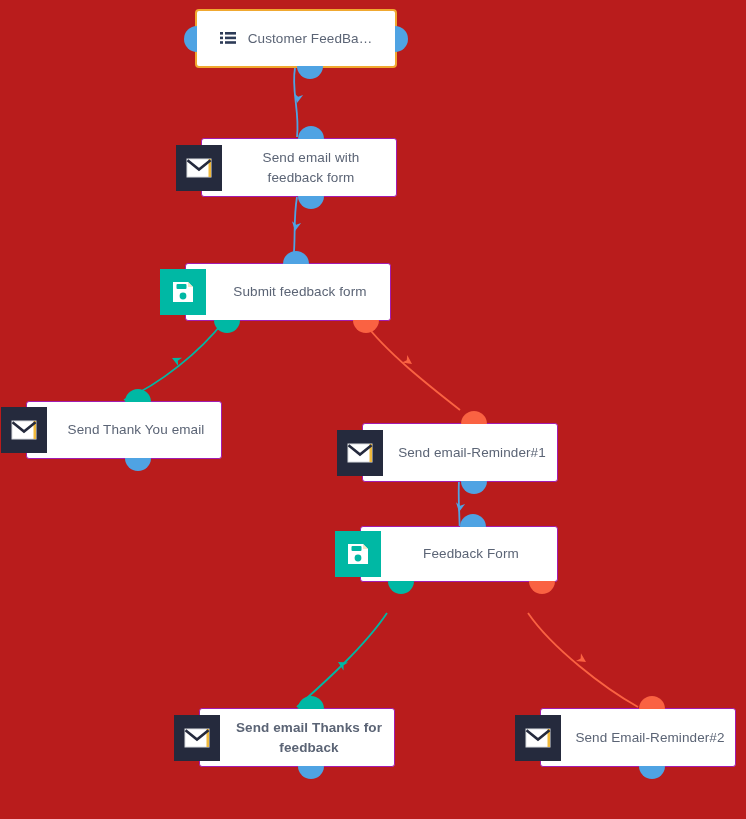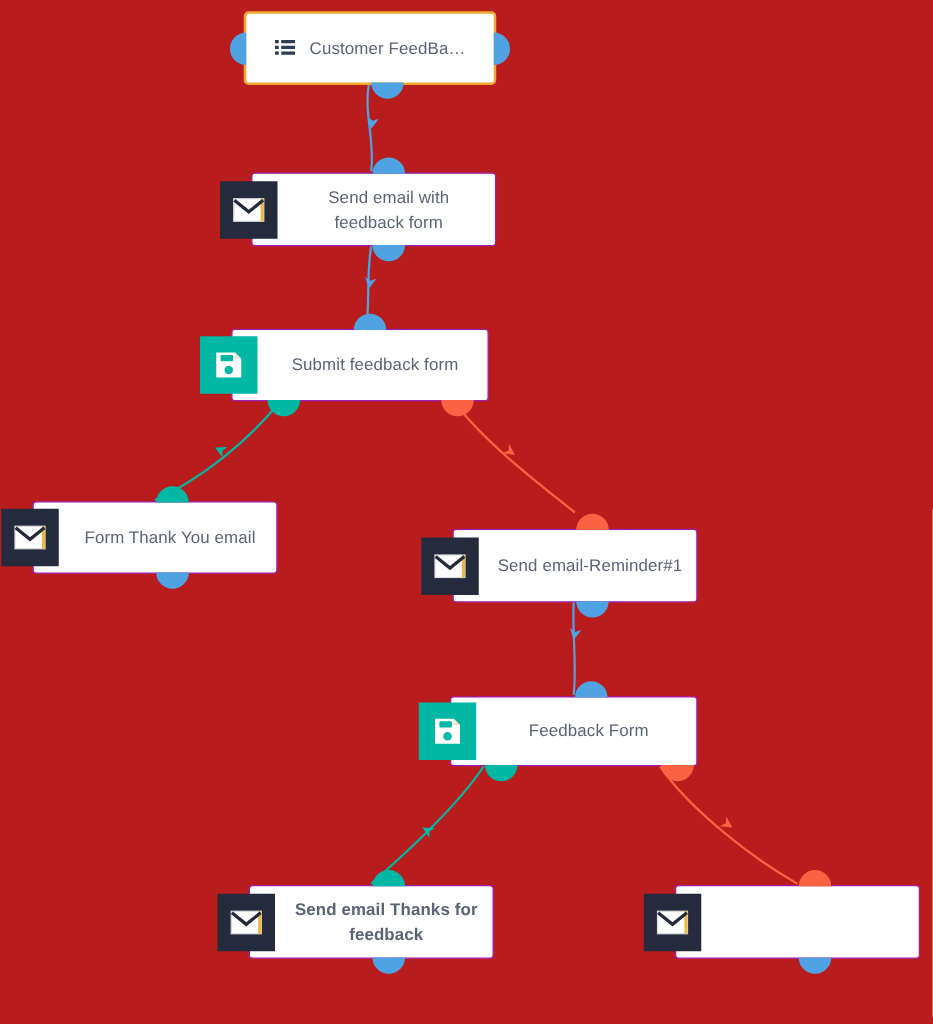--- a/index.html
+++ b/index.html
@@ -171,37 +171,37 @@
         <div class="port bottom p-red" style="left: 167px;"></div>
       </div>
       <div class="node" style="left: 26px; top: 401px; width: 196px; height: 58px;">
         <div class="node-icon mail">
           <svg class="inline-icon" width="26" height="20" viewBox="0 0 26 20">
             <rect x="1" y="1" width="24" height="18" fill="#ffffff" stroke="#d9dbe0"></rect>
             <rect x="22.5" y="1" width="2.5" height="18" fill="#f0b93c"></rect>
             <path d="M1.5 2.2 L13 11.5 L24.5 2.2" fill="none" stroke="#252a3d" stroke-width="2.6"></path>
           </svg>
         </div>
-        <div class="node-label">Form Thank You email</div>
+        <div class="node-label">Send Thank You email</div>
         <div class="port top p-green" style="left: 98px;"></div>
         <div class="port bottom p-blue" style="left: 98px;"></div>
       </div>
       <div class="node" style="left: 362px; top: 423px; width: 196px; height: 59px;">
         <div class="node-icon mail">
           <svg class="inline-icon" width="26" height="20" viewBox="0 0 26 20">
             <rect x="1" y="1" width="24" height="18" fill="#ffffff" stroke="#d9dbe0"></rect>
             <rect x="22.5" y="1" width="2.5" height="18" fill="#f0b93c"></rect>
             <path d="M1.5 2.2 L13 11.5 L24.5 2.2" fill="none" stroke="#252a3d" stroke-width="2.6"></path>
           </svg>
         </div>
         <div class="node-label">Send email-Reminder#1</div>
         <div class="port top p-red" style="left: 98px;"></div>
         <div class="port bottom p-blue" style="left: 98px;"></div>
       </div>
-      <div class="node" style="left: 360px; top: 557px; width: 198px; height: 56px; justify-content: center;">
+      <div class="node" style="left: 360px; top: 526px; width: 198px; height: 56px; justify-content: center;">
         <div class="node-icon form">
           <svg class="inline-icon" width="24" height="24" viewBox="0 0 24 24">
             <path d="M2 2 H17 L22 7 V22 H2 Z" fill="#ffffff"></path>
             <path d="M17 2 L22 7 H17 Z" fill="#f3e6c8"></path>
             <rect x="5.5" y="4" width="10" height="5" rx="1" fill="#00b8a4"></rect>
             <circle cx="12" cy="16" r="3.4" fill="#00b8a4"></circle>
           </svg>
         </div>
         <div class="node-label">Feedback Form</div>
         <div class="port top p-blue" style="left: 99px;"></div>
@@ -221,18 +221,19 @@
         <div class="port bottom p-blue" style="left: 98px;"></div>
       </div>
       <div class="node" style="left: 540px; top: 708px; width: 196px; height: 59px;">
         <div class="node-icon mail">
           <svg class="inline-icon" width="26" height="20" viewBox="0 0 26 20">
             <rect x="1" y="1" width="24" height="18" fill="#ffffff" stroke="#d9dbe0"></rect>
             <rect x="22.5" y="1" width="2.5" height="18" fill="#f0b93c"></rect>
             <path d="M1.5 2.2 L13 11.5 L24.5 2.2" fill="none" stroke="#252a3d" stroke-width="2.6"></path>
           </svg>
         </div>
+        <div class="node-label">Send Email-Reminder#2</div>
         <div class="port top p-red" style="left: 98px;"></div>
         <div class="port bottom p-blue" style="left: 98px;"></div>
       </div>
     </div>
 
 </div>
 
 </body></html>

